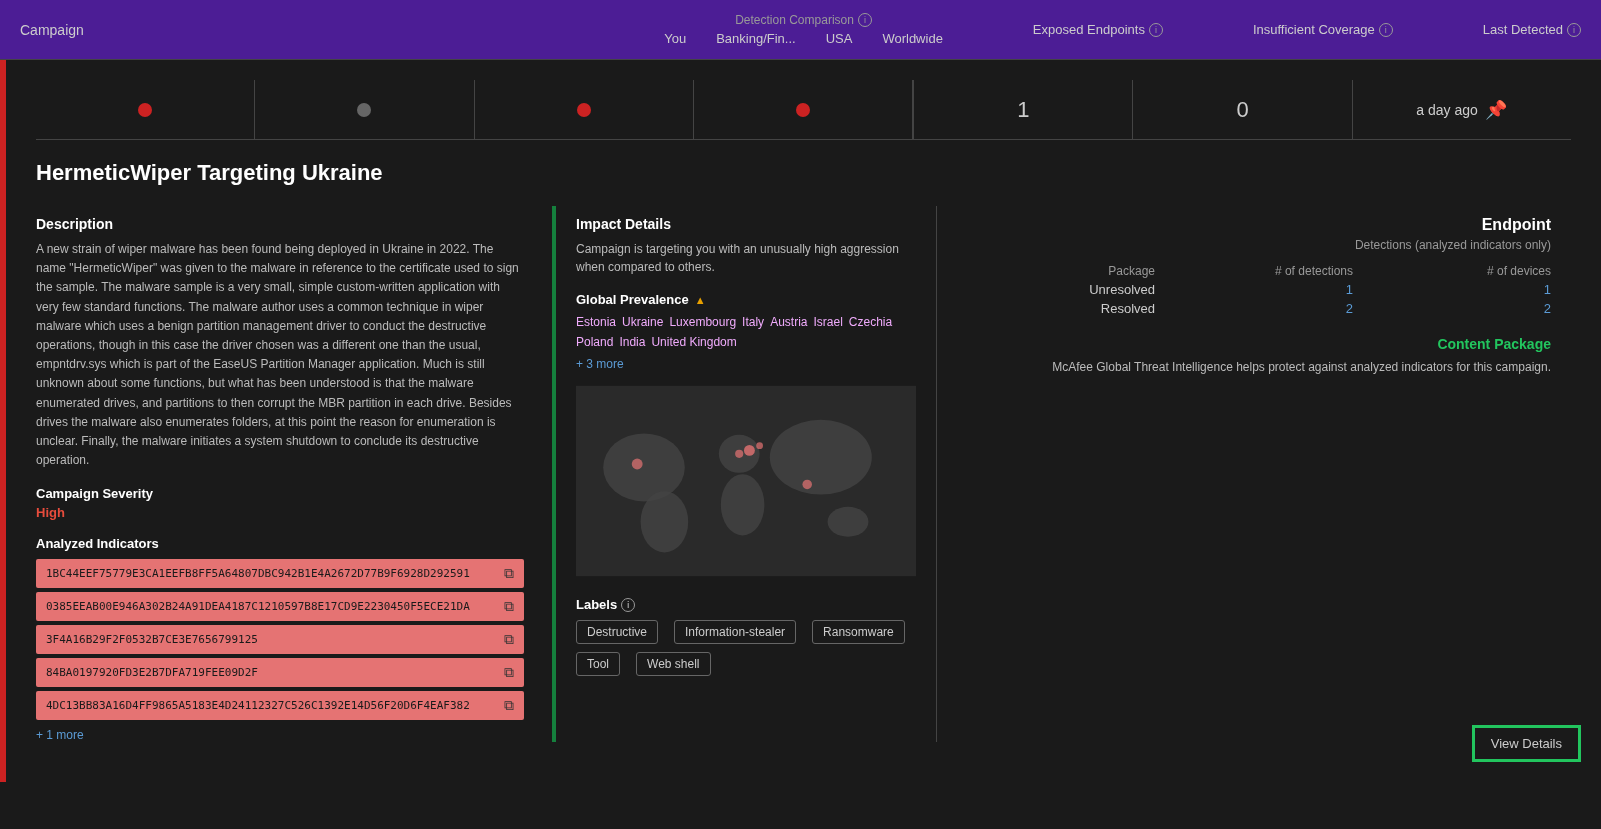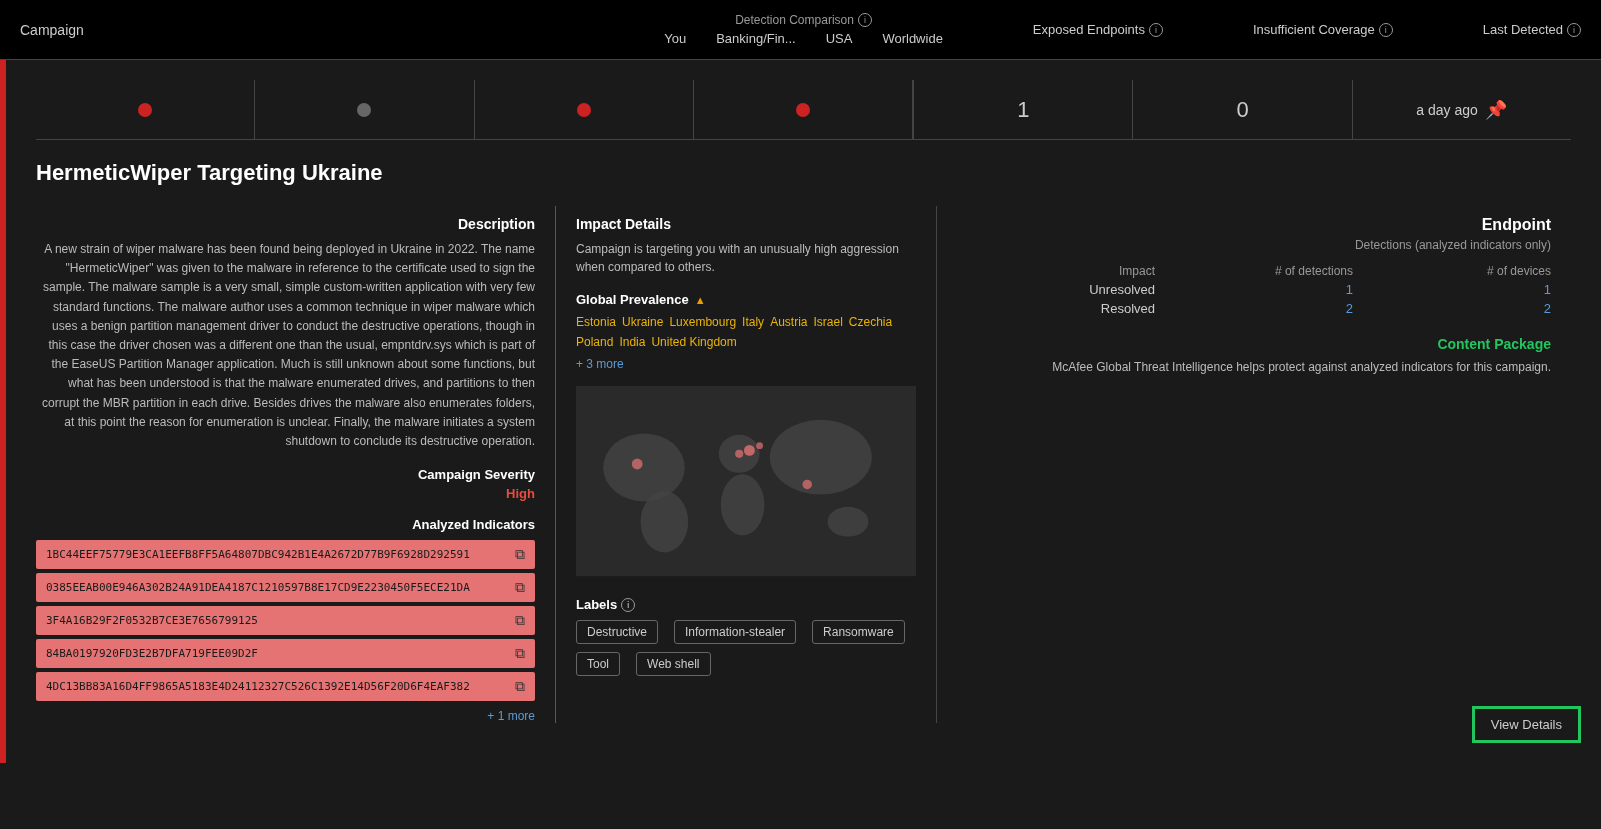--- a/index.html
+++ b/index.html
@@ -7,21 +7,21 @@
       background: #1a1a1a;
       color: #ccc;
       font-family: Arial, sans-serif;
       font-size: 13px;
       min-height: 829px;
       width: 1601px;
     }
 
     
     .top-header {
-      background: #000000;
+      background: #4c1d95;
       display: flex;
       align-items: center;
       height: 60px;
       padding: 0 20px;
       border-bottom: 1px solid #444;
     }
     .header-campaign {
       color: #ccc;
       font-size: 14px;
       margin-right: auto;
@@ -137,24 +137,23 @@
     }
 
     
     .two-col {
       display: flex;
       gap: 0;
       flex: 1;
     }
     .left-col {
       flex: 0 0 520px;
-      padding-right: 20px;
-      border-right: 1px solid #15803d;
+      padding-right: 28px;
+      border-right: 4px solid #15803d;
       padding-top: 10px;
-      text-align: right;
     }
     .middle-col {
       flex: 0 0 380px;
       padding: 10px 20px;
       border-right: 1px solid #444;
     }
     .right-col {
       flex: 1;
       padding: 10px 20px;
       text-align: right;
@@ -237,21 +236,21 @@
       align-items: center;
       gap: 6px;
     }
     .countries-list {
       display: flex;
       flex-wrap: wrap;
       gap: 6px;
       margin-bottom: 6px;
     }
     .country-tag {
-      color: #eab308;
+      color: #f0abfc;
       font-size: 12px;
       cursor: pointer;
     }
     .map-container {
       width: 340px;
       height: 200px;
       margin-top: 10px;
     }
 
     
@@ -554,21 +553,21 @@
           </div>
         </div>
       </div>
 
       <div class="right-col">
         <div class="endpoint-title">Endpoint</div>
         <div class="endpoint-subtitle">Detections (analyzed indicators only)</div>
 
         <div class="detections-table">
           <div class="det-header-row">
-            <div class="det-header-cell">Impact</div>
+            <div class="det-header-cell">Package</div>
             <div class="det-header-cell"># of detections</div>
             <div class="det-header-cell"># of devices</div>
           </div>
           <div class="det-data-row">
             <div class="det-cell">Unresolved</div>
             <div class="det-cell link">1</div>
             <div class="det-cell link">1</div>
           </div>
           <div class="det-data-row">
             <div class="det-cell">Resolved</div>

